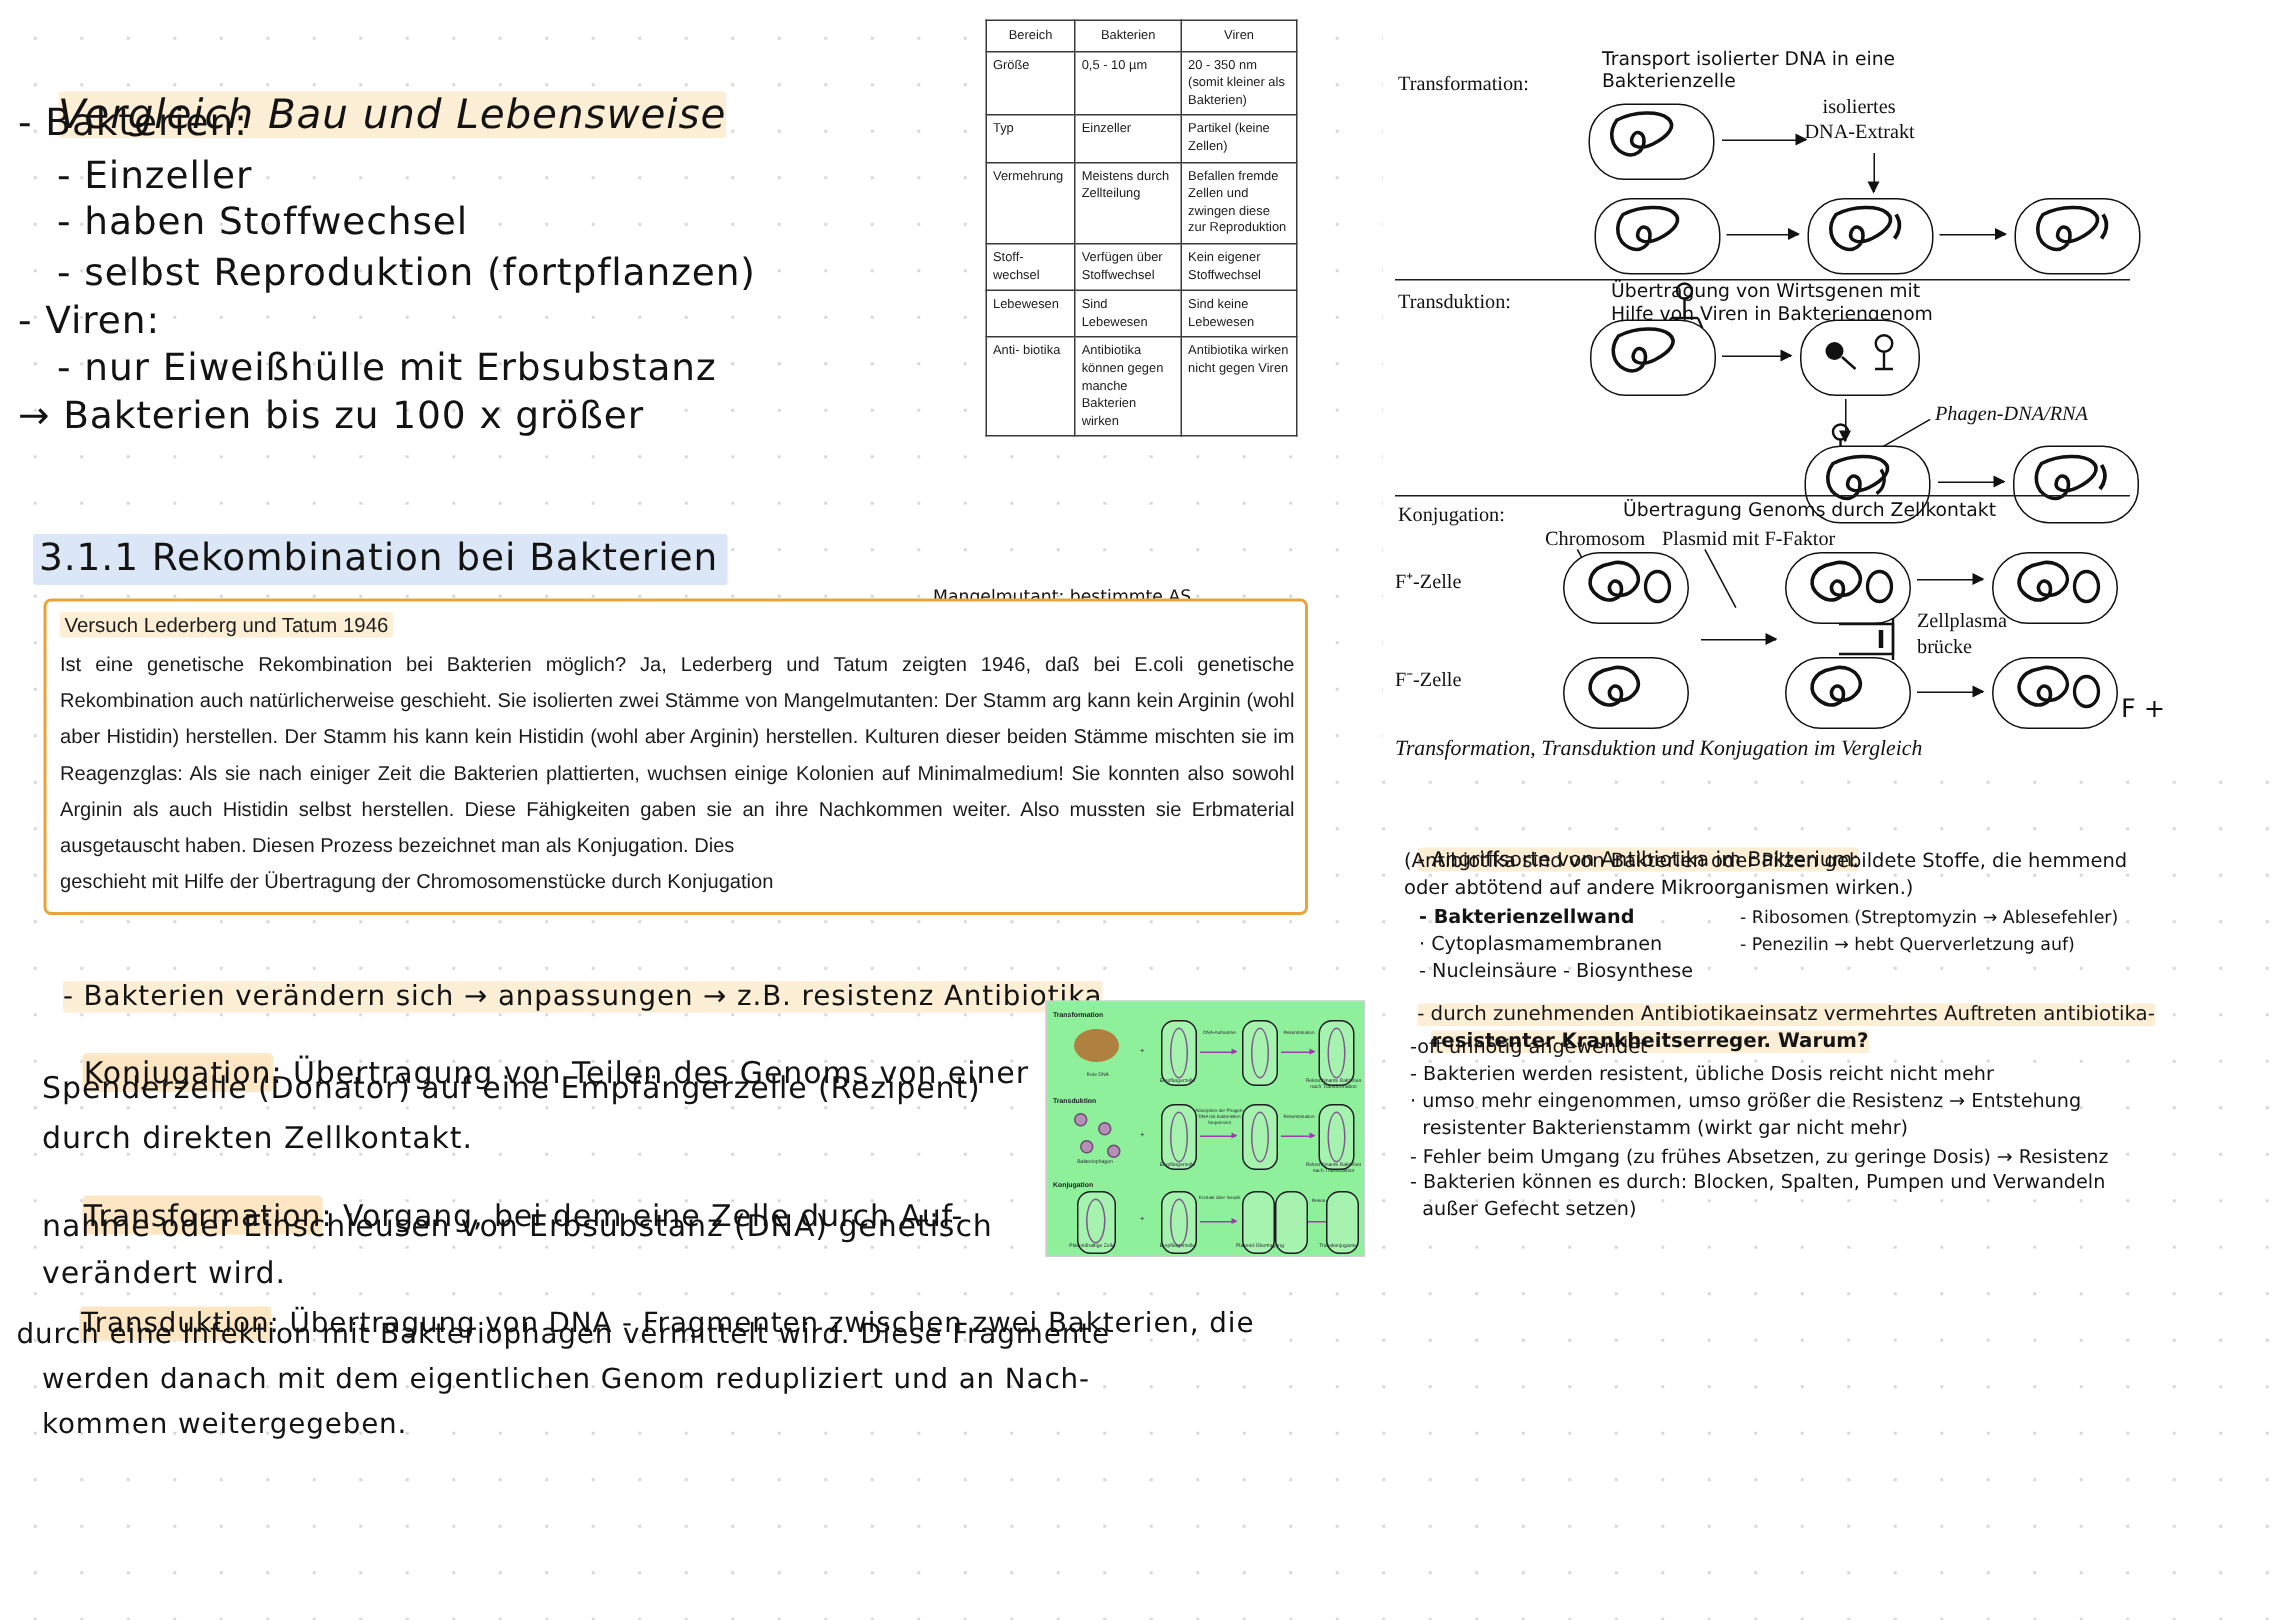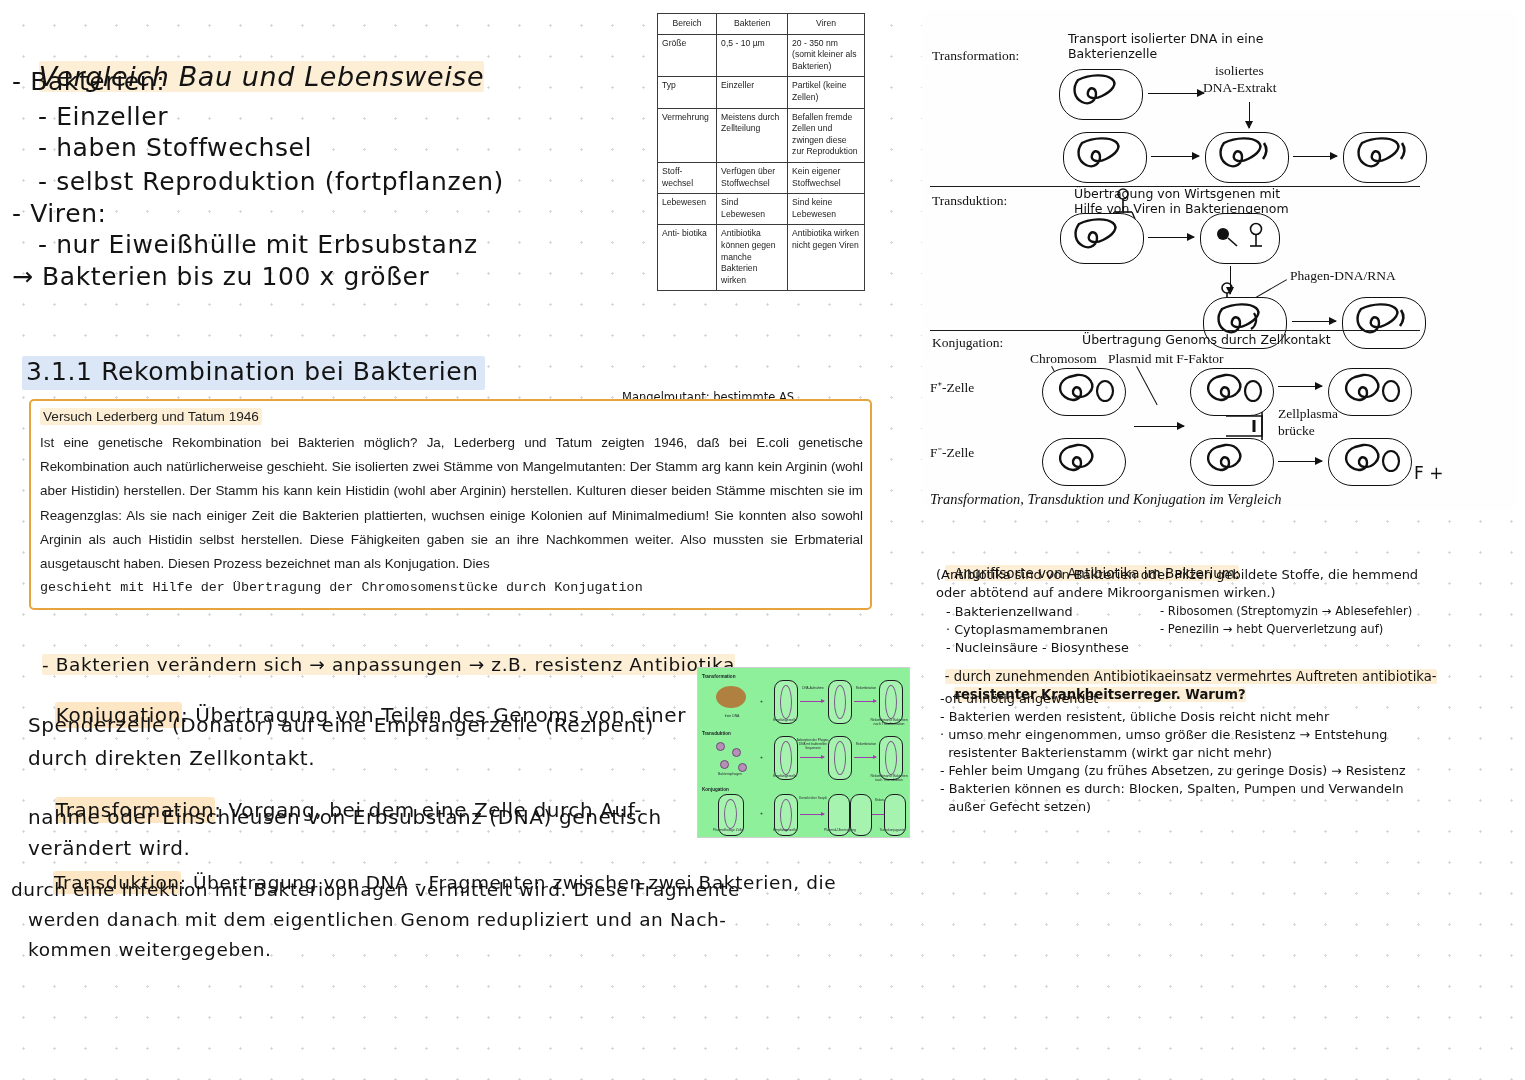--- a/index.html
+++ b/index.html
@@ -70,21 +70,21 @@
   #exp-title{
     position:absolute;left:9px;top:7px;
     font-size:13.6px;color:#1d1d1d;
     padding:1px 3px;
   }
   #exp-body{
     position:absolute;left:9px;top:30px;width:823px;
     font-size:13.4px;line-height:24.2px;color:#1b1b1b;
     text-align:justify;
   }
-  #exp-body .last{display:block;text-align:left;font-family:Liberation Mono, monospace;}
+  #exp-body .last{display:block;text-align:left;}
 
   
   .hwline{position:absolute;font-size:20px;line-height:23px;}
 
   
   #green-img{
     position:absolute;left:697px;top:667px;width:211px;height:169px;
     background:#8ef09a;border:1px solid #cfcfcf;overflow:hidden;
   }
   .gi-row-label{position:absolute;font-size:4.6px;font-weight:bold;color:#20202a;left:4px;}
@@ -349,21 +349,21 @@
   <div class="d-cell" style="left:278px;top:203px;width:78px;height:49px;">
     <svg width="76" height="47" viewBox="0 0 76 47">
       <circle cx="22" cy="20" r="6" fill="#111"></circle>
       <path d="M27 24 L36 32" stroke="#111" stroke-width="1.6"></path>
       <circle cx="55" cy="15" r="5.5" fill="none" stroke="#111" stroke-width="1.6"></circle>
       <path d="M55 21 L55 32" stroke="#111" stroke-width="1.6"></path>
       <path d="M49 32 L61 32" stroke="#111" stroke-width="1.6"></path>
     </svg>
   </div>
   <div class="d-arrow-v" style="left:308px;top:256px;height:28px;"></div>
-  <div class="d-label" style="left:368px;top:258px;">Phagen-DNA/RNA</div>
+  <div class="d-label" style="left:368px;top:258px;font-style:italic;">Phagen-DNA/RNA</div>
   <div class="d-ptr" style="left:365px;top:270px;width:48px;transform:rotate(150deg);"></div>
 
   <svg style="position:absolute;left:290px;top:272px;" width="30" height="24" viewBox="0 0 30 24">
     <circle cx="15" cy="6" r="5" fill="none" stroke="#111" stroke-width="1.6"></circle>
     <path d="M15 11 L15 18" stroke="#111" stroke-width="1.6"></path>
     <path d="M7 18 L23 18" stroke="#111" stroke-width="1.6"></path>
   </svg>
   <div class="d-cell" style="left:281px;top:287px;width:82px;height:50px;">
     <svg width="80" height="48" viewBox="0 0 80 48">
       <path d="M18 11 C12 19 14 29 22 33 C30 37 36 31 36 25 C36 19 30 17 28 23 C26 29 34 31 42 27 C52 22 58 15 52 10 C46 5 30 5 18 11 Z" fill="none" stroke="#111" stroke-width="2.4"></path>
@@ -441,21 +441,21 @@
   <div class="d-label-i" style="left:8px;top:481px;">Transformation, Transduktion und Konjugation im Vergleich</div>
 </div>
 
 <div class="layer">
   <div class="rn" style="left:928px;top:549px;font-size:13.5px;">
     <span class="hl-orange-soft">- Angriffsorte von Antibiotika im Bakterium:</span>
   </div>
   <div class="rn" style="left:936px;top:567px;font-size:13px;">(Antibiotika sind von Bakterien oder Pilzen gebildete Stoffe, die hemmend</div>
   <div class="rn" style="left:936px;top:585px;font-size:13px;">oder abtötend auf andere Mikroorganismen wirken.)</div>
 
-  <div class="rn" style="left:946px;top:604px;font-size:12.8px;">- Bakterienzellwand</div>
+  <div class="rn" style="left:946px;top:604px;font-size:12.8px;font-weight:bold;">- Bakterienzellwand</div>
   <div class="rn" style="left:946px;top:622px;font-size:12.8px;">· Cytoplasmamembranen</div>
   <div class="rn" style="left:946px;top:640px;font-size:12.8px;">- Nucleinsäure - Biosynthese</div>
   <div class="rn" style="left:1160px;top:604px;font-size:11.6px;">- Ribosomen (Streptomyzin → Ablesefehler)</div>
   <div class="rn" style="left:1160px;top:622px;font-size:11.6px;">- Penezilin → hebt Querverletzung auf)</div>
 
   <div class="rn" style="left:928px;top:654px;font-size:13.2px;">
     <span class="hl-orange-soft">- durch zunehmenden Antibiotikaeinsatz vermehrtes Auftreten antibiotika-</span>
   </div>
   <div class="rn" style="left:936px;top:672px;font-size:13.2px;font-weight:bold;">
     <span class="hl-orange-soft">resistenter Krankheitserreger. Warum?</span>

